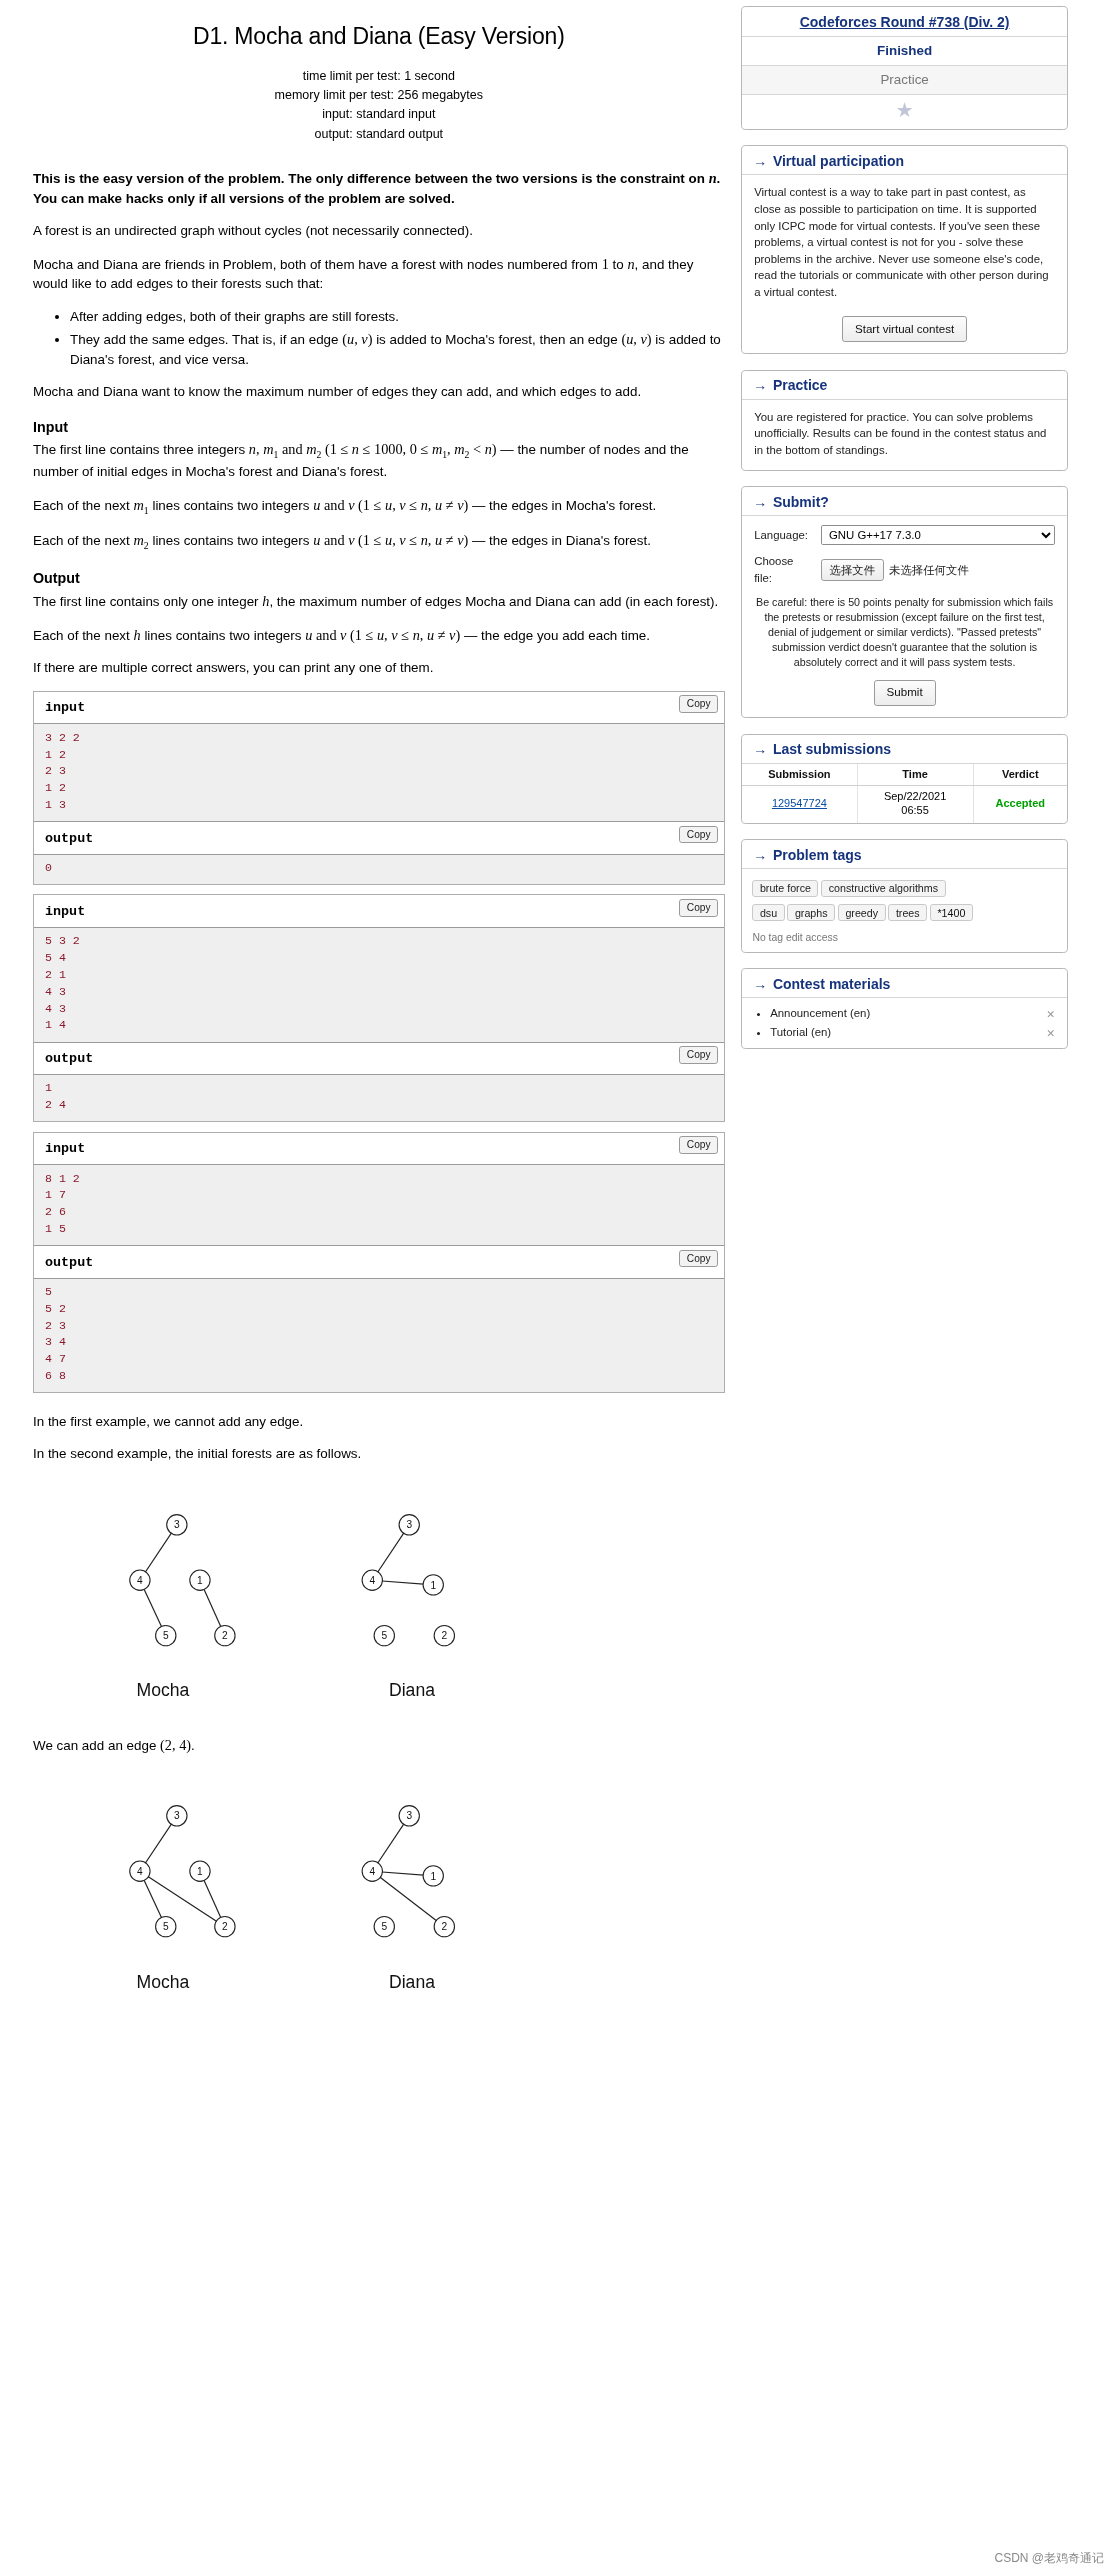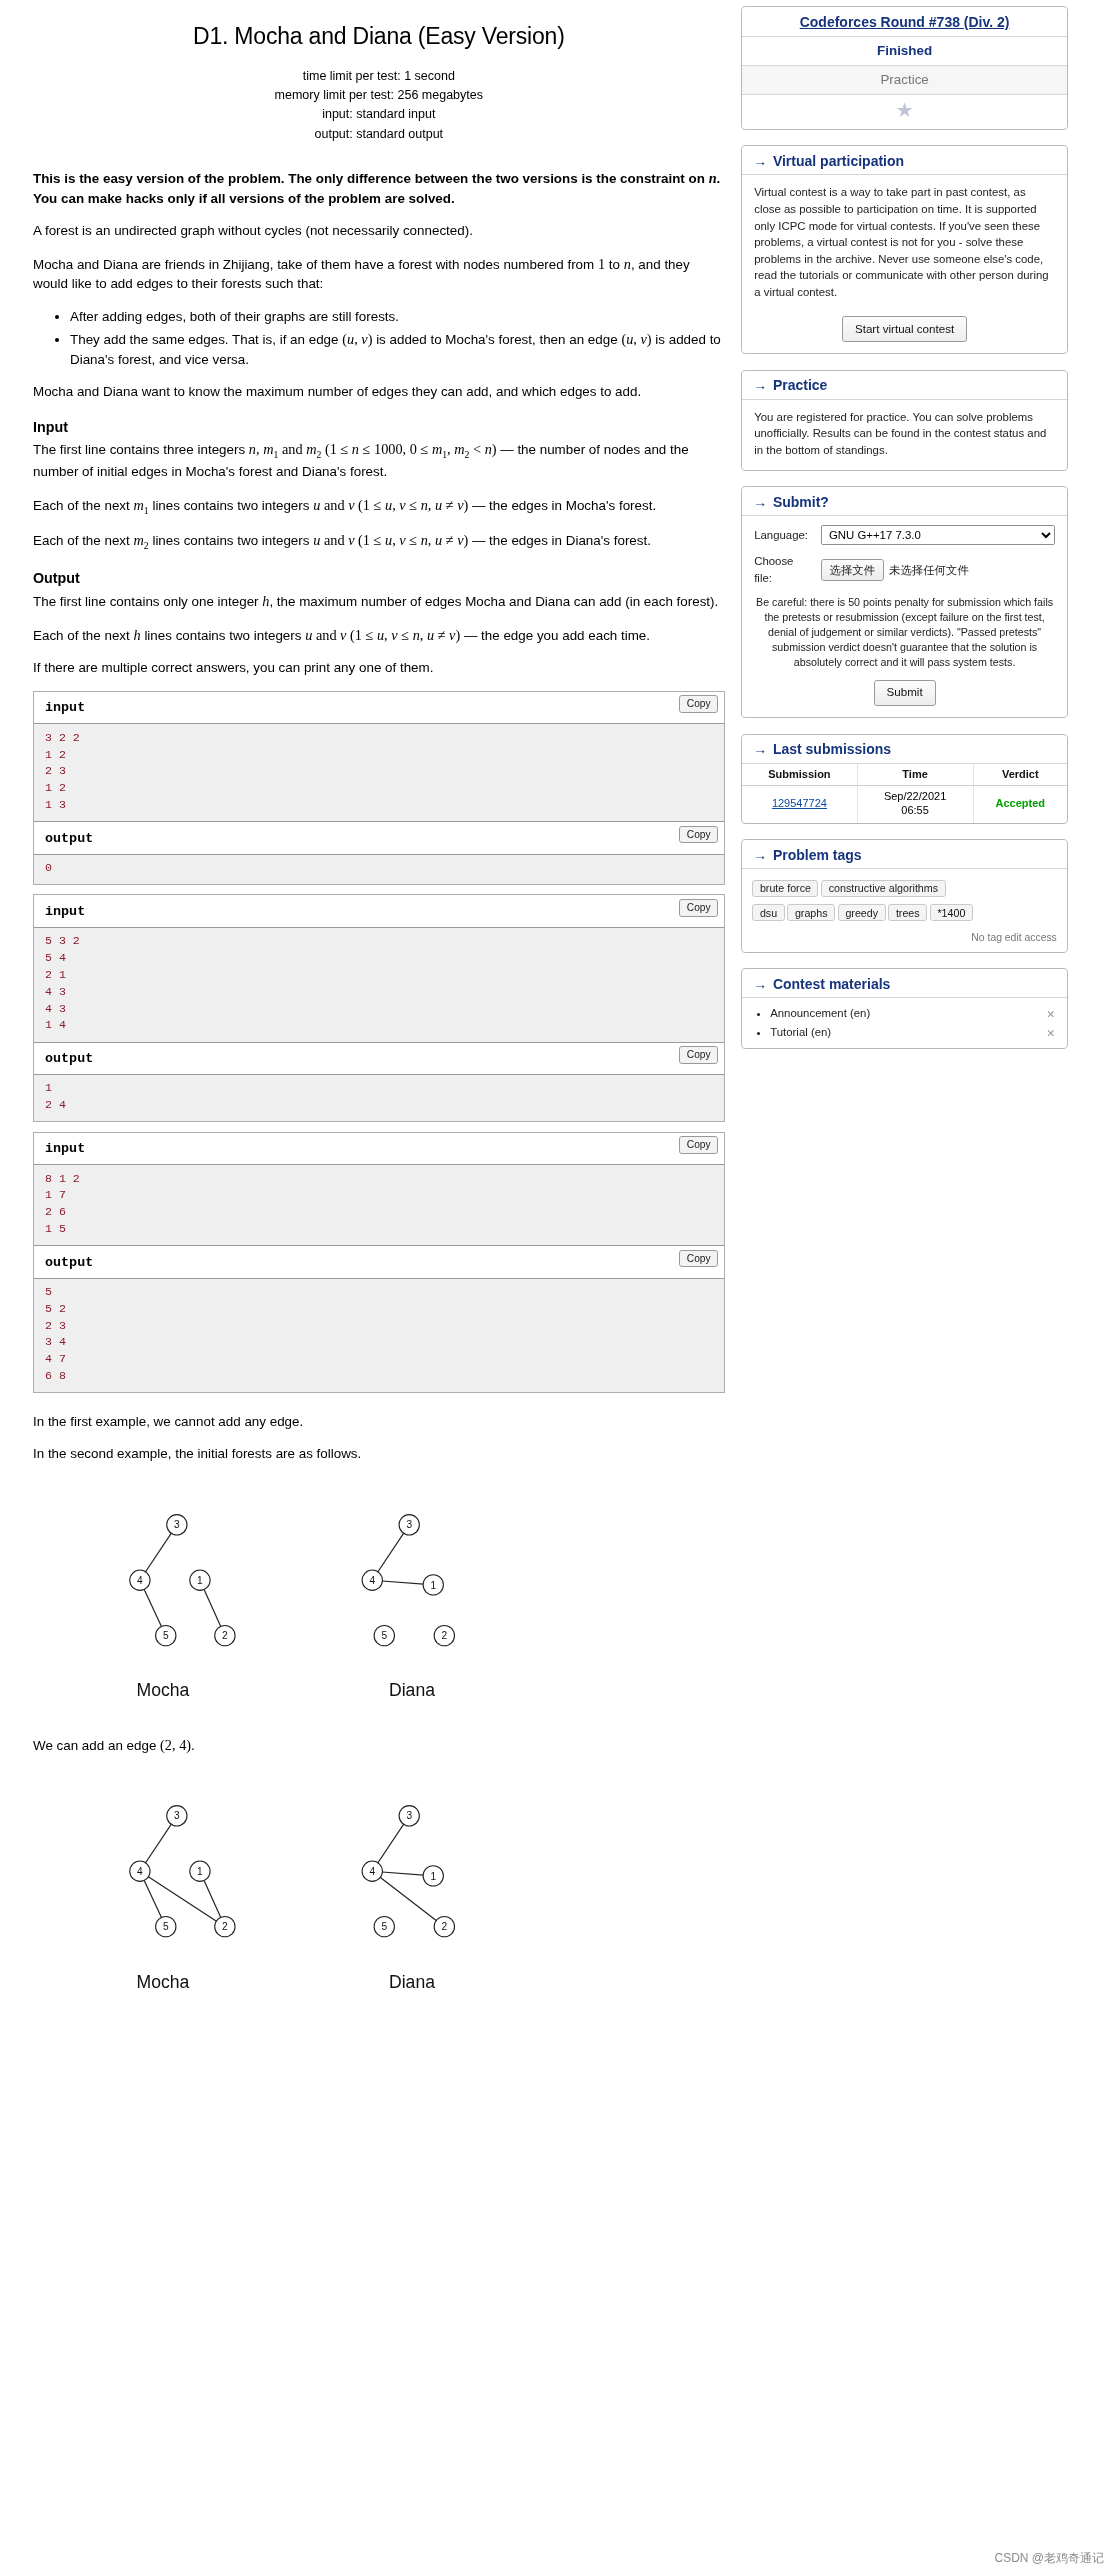--- a/index.html
+++ b/index.html
@@ -254,21 +254,20 @@
     border: 0.9px solid #c9c9c9;
     border-radius: 2.8px;
     background: #f4f4f4;
     padding: 1.8px 6.5px;
     font-size: 10.7px;
     margin: 0 2.8px 5.5px 0;
     color: #222;
   }
   .tag.rating { color: #111; }
   .no-tag-edit {
-    text-align: right;
     font-size: 10.4px;
     color: #777;
     padding: 0 10.2px 8.3px 10.2px;
   }
   ul.materials {
     margin: 0; padding: 8.3px 10.2px 8.3px 28px;
     list-style: disc;
   }
   ul.materials li {
     font-size: 11.4px;
@@ -314,21 +313,21 @@
         <div>input: standard input</div>
         <div>output: standard output</div>
       </div>
 
       <div class="sect-gap"></div>
 
       <p class="para bold"><span>This is the easy version of the problem. The only difference between the two versions is the constraint on </span><span class="mi">n</span><span>. You can make hacks only if all versions of the problem are solved.</span></p>
 
       <p class="para">A forest is an undirected graph without cycles (not necessarily connected).</p>
 
-      <p class="para"><span>Mocha and Diana are friends in Zhijiang, take of them have a forest with nodes numbered from </span><span class="mn">1</span><span> to </span><span class="mi">n</span><span>, and they would like to add edges to their forests such that:</span></p>
+      <p class="para"><span>Mocha and Diana are friends in Problem, both of them have a forest with nodes numbered from </span><span class="mn">1</span><span> to </span><span class="mi">n</span><span>, and they would like to add edges to their forests such that:</span></p>
 
       <ul class="bullets">
         <li>After adding edges, both of their graphs are still forests.</li>
         <li><span>They add the same edges. That is, if an edge </span><span class="mn">(</span><span class="mi">u</span><span class="mn">,&nbsp;</span><span class="mi">v</span><span class="mn">)</span><span> is added to Mocha's forest, then an edge </span><span class="mn">(</span><span class="mi">u</span><span class="mn">,&nbsp;</span><span class="mi">v</span><span class="mn">)</span><span> is added to Diana's forest, and vice versa.</span></li>
       </ul>
 
       <p class="para">Mocha and Diana want to know the maximum number of edges they can add, and which edges to add.</p>
 
       <h3 class="section-title">Input</h3>
       <p class="para"><span>The first line contains three integers </span><span class="mi">n</span><span class="mn">,&nbsp;</span><span class="mi">m<sub>1</sub></span><span class="mn">&nbsp;and&nbsp;</span><span class="mi">m<sub>2</sub></span><span class="mn">&nbsp;(1&nbsp;≤&nbsp;</span><span class="mi">n</span><span class="mn">&nbsp;≤&nbsp;1000,&nbsp;0&nbsp;≤&nbsp;</span><span class="mi">m<sub>1</sub></span><span class="mn">,&nbsp;</span><span class="mi">m<sub>2</sub></span><span class="mn">&nbsp;&lt;&nbsp;</span><span class="mi">n</span><span class="mn">)</span><span> — the number of nodes and the number of initial edges in Mocha's forest and Diana's forest.</span></p>

